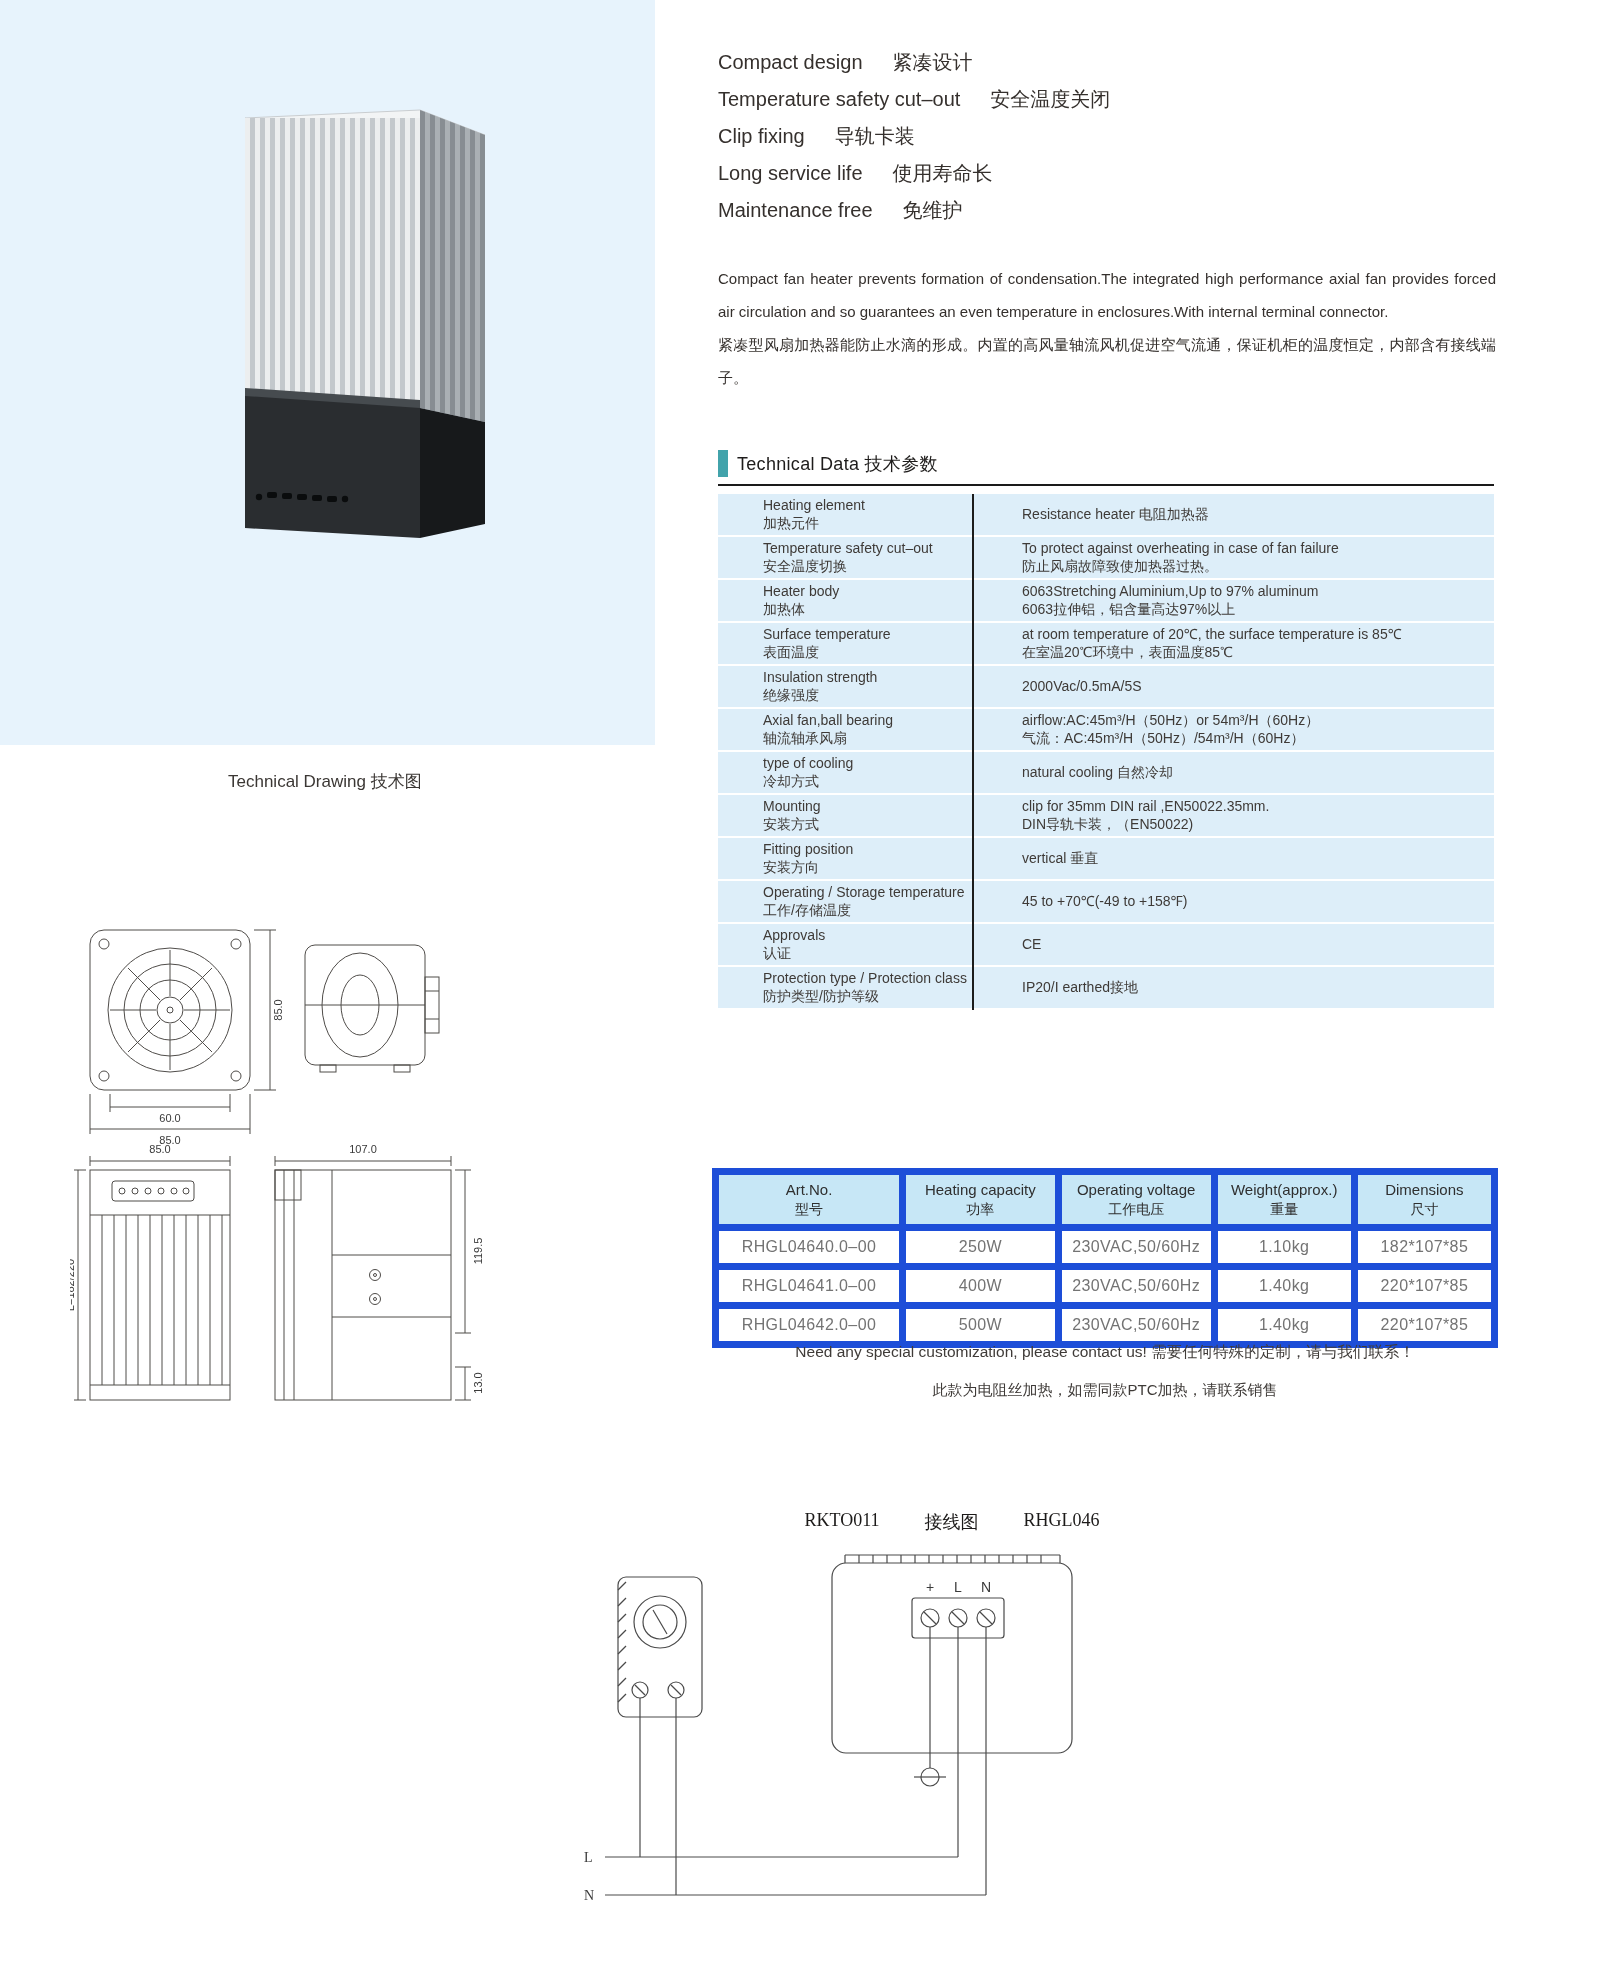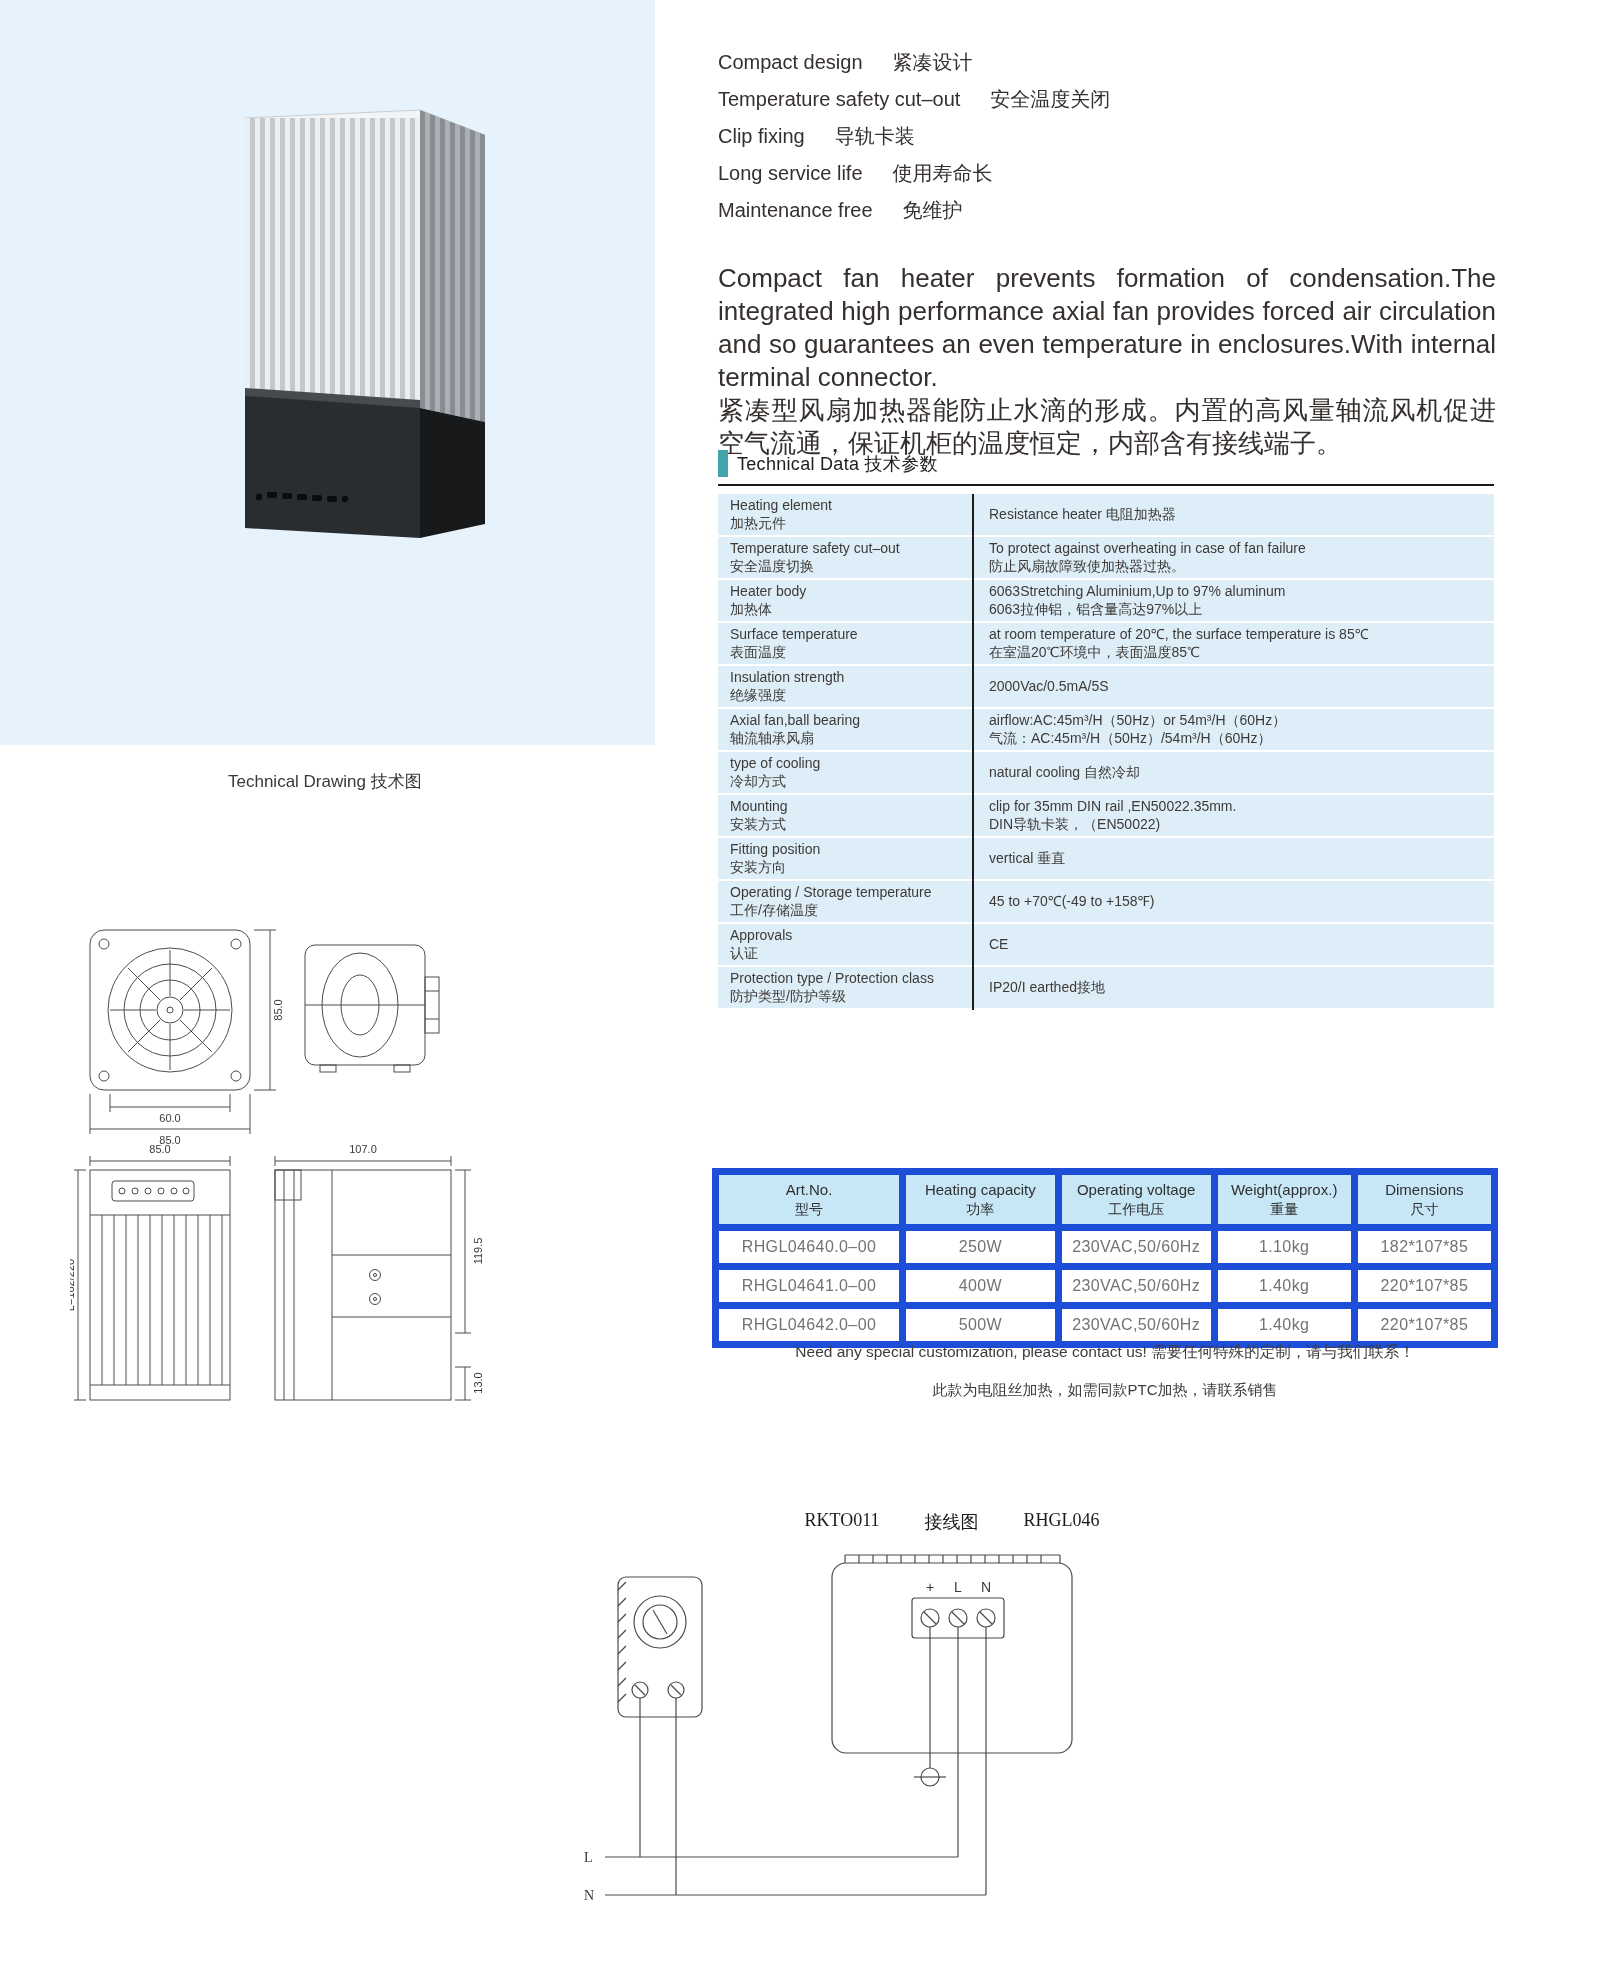--- a/index.html
+++ b/index.html
@@ -14,31 +14,31 @@
 
   .drawings-svg { position:absolute; left:70px; top:915px; }
   .drawings-svg line, .drawings-svg rect, .drawings-svg circle, .drawings-svg ellipse, .drawings-svg path, .drawings-svg polyline
     { stroke:#4f4c49; fill:none; stroke-width:1; }
   .dim-text { font-size:11px; fill:#3a3a3a; stroke:none !important; font-family:"Liberation Sans", sans-serif; }
 
   
   .features { position:absolute; left:718px; top:50px; }
   .feature-line { display:flex; gap:30px; font-size:20px; color:#35302d; margin-bottom:13px; line-height:24px; }
 
-  .description { position:absolute; left:718px; top:262px; width:778px; color:#35302d; font-size:26px; line-height:33px; }
+  .description { position:absolute; left:718px; top:262px; width:778px; color:#35302d; font-size:15px; line-height:33px; }
   .desc-en { text-align:justify; }
   .desc-zh { text-align:justify; }
 
   .tech-header { position:absolute; left:718px; top:450px; width:776px; border-bottom:2px solid #1a1a1a; padding-bottom:7px; display:flex; align-items:center; gap:9px; }
   .teal-bar { width:10px; height:27px; background:#42a3ab; }
   .tech-title { font-size:18px; font-weight:normal; color:#1e1c1b; letter-spacing:0.3px; }
 
   .tech-table { position:absolute; left:718px; top:494px; width:776px; }
   .trow { background:#ddeef9; display:flex; margin-bottom:2px; min-height:40px; }
-  .tlabel { width:254px; padding:3px 8px 3px 12px; display:flex; flex-direction:column; justify-content:center; }
+  .tlabel { width:254px; padding:3px 8px 3px 12px; display:flex; flex-direction:column; justify-content:center;margin-left:33px; }
   .tvalue { flex:1; padding:3px 4px 3px 17px; display:flex; flex-direction:column; justify-content:center; }
   .tline { font-size:14px; line-height:17.5px; color:#3e3a37; }
   .tech-vline { position:absolute; left:254px; top:0; bottom:0; width:2px; background:#1c1c1c; }
 
   
   .ptable { position:absolute; left:712px; top:1168px; width:786px; border-collapse:collapse; }
   .ptable th, .ptable td { border:7px solid #1d4ed8; text-align:center; }
   .ptable { border:3px solid #3b4aa3; }
   .ptable th { background:#c7e7f6; padding:5px 4px; font-weight:normal; }
   .th-en { font-size:15px; color:#2f2f2f; line-height:20px; }

